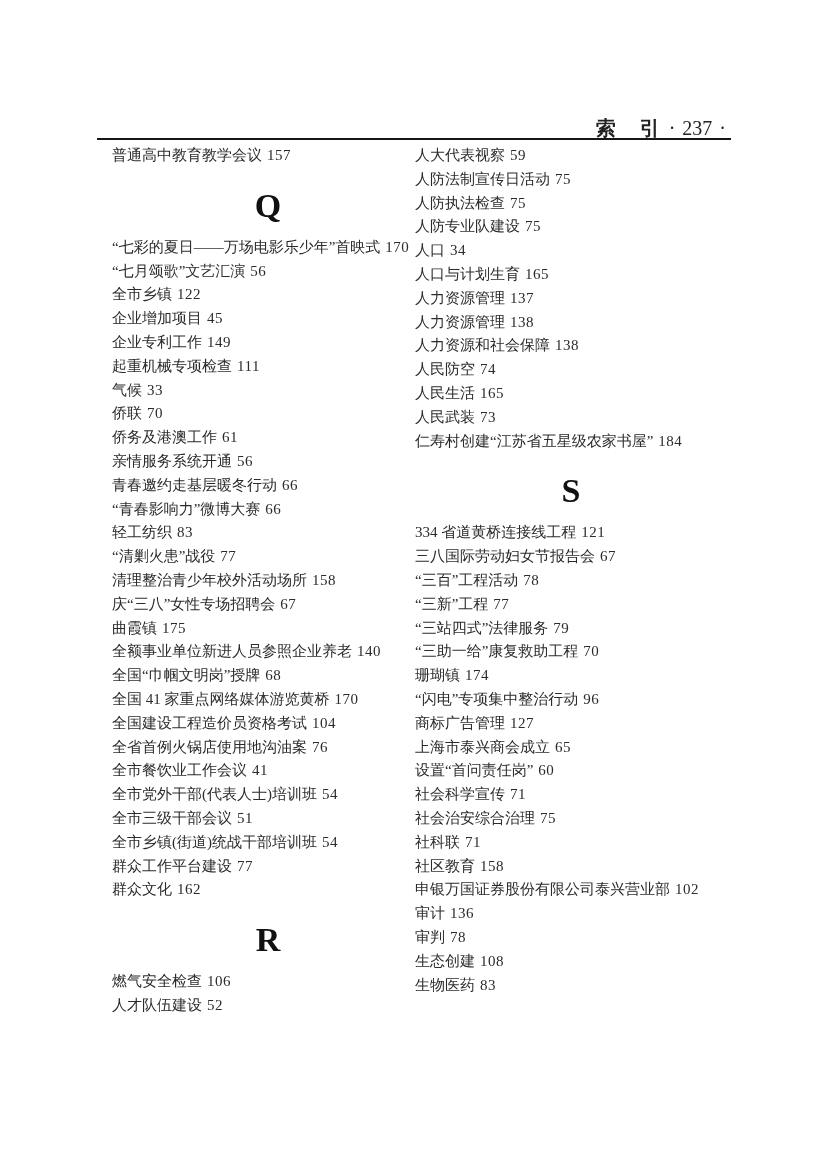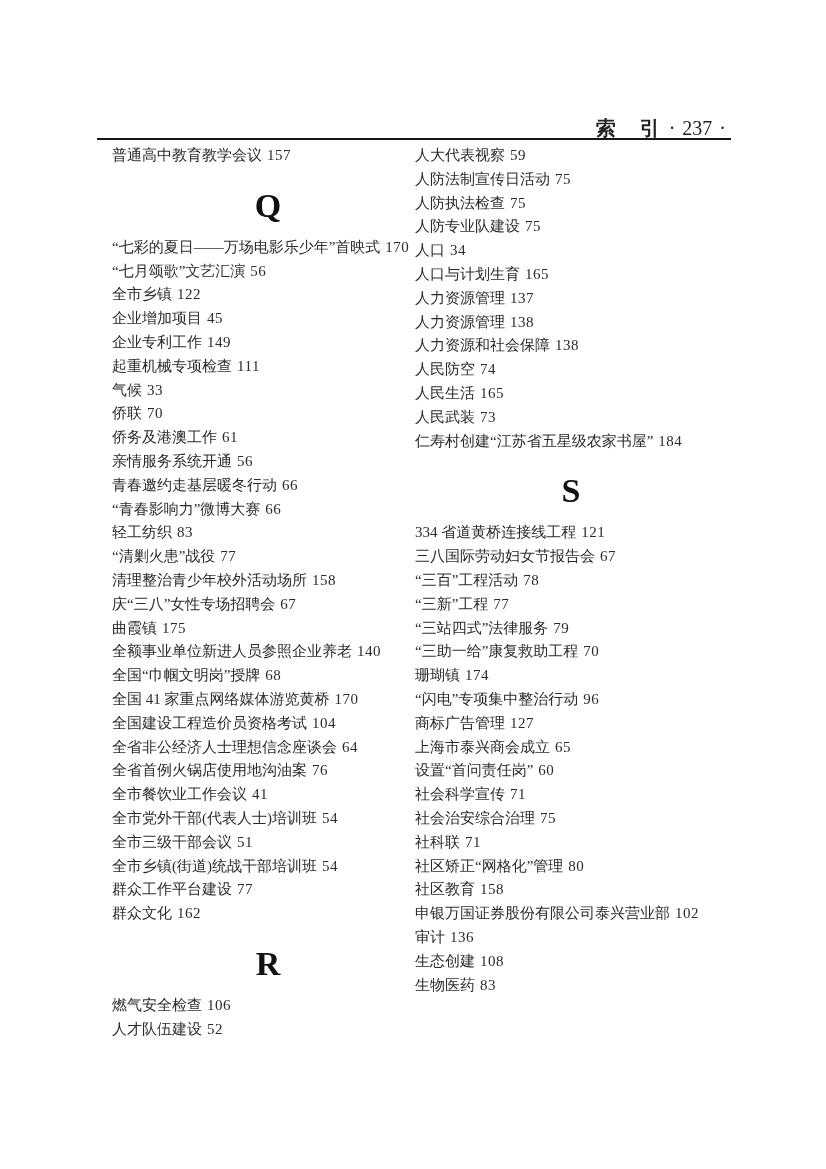--- a/index.html
+++ b/index.html
@@ -96,21 +96,20 @@
       <div class="entry"><span class="term">“青春影响力”微博大赛</span><span class="pg">66</span></div>
       <div class="entry"><span class="term">轻工纺织</span><span class="pg">83</span></div>
       <div class="entry"><span class="term">“清剿火患”战役</span><span class="pg">77</span></div>
       <div class="entry"><span class="term">清理整治青少年校外活动场所</span><span class="pg">158</span></div>
       <div class="entry"><span class="term">庆“三八”女性专场招聘会</span><span class="pg">67</span></div>
       <div class="entry"><span class="term">曲霞镇</span><span class="pg">175</span></div>
       <div class="entry"><span class="term">全额事业单位新进人员参照企业养老</span><span class="pg">140</span></div>
       <div class="entry"><span class="term">全国“巾帼文明岗”授牌</span><span class="pg">68</span></div>
       <div class="entry"><span class="term">全国 41 家重点网络媒体游览黄桥</span><span class="pg">170</span></div>
       <div class="entry"><span class="term">全国建设工程造价员资格考试</span><span class="pg">104</span></div>
-      <div class="entry"><span class="term">全省非公经济人士理想信念座谈会</span><span class="pg">64</span></div>
       <div class="entry"><span class="term">全省首例火锅店使用地沟油案</span><span class="pg">76</span></div>
       <div class="entry"><span class="term">全市餐饮业工作会议</span><span class="pg">41</span></div>
       <div class="entry"><span class="term">全市党外干部(代表人士)培训班</span><span class="pg">54</span></div>
       <div class="entry"><span class="term">全市三级干部会议</span><span class="pg">51</span></div>
       <div class="entry"><span class="term">全市乡镇(街道)统战干部培训班</span><span class="pg">54</span></div>
       <div class="entry"><span class="term">群众工作平台建设</span><span class="pg">77</span></div>
       <div class="entry"><span class="term">群众文化</span><span class="pg">162</span></div>
       <div class="section-letter">R</div>
       <div class="entry"><span class="term">燃气安全检查</span><span class="pg">106</span></div>
       <div class="entry"><span class="term">人才队伍建设</span><span class="pg">52</span></div>
@@ -137,21 +136,21 @@
       <div class="entry"><span class="term">“三站四式”法律服务</span><span class="pg">79</span></div>
       <div class="entry"><span class="term">“三助一给”康复救助工程</span><span class="pg">70</span></div>
       <div class="entry"><span class="term">珊瑚镇</span><span class="pg">174</span></div>
       <div class="entry"><span class="term">“闪电”专项集中整治行动</span><span class="pg">96</span></div>
       <div class="entry"><span class="term">商标广告管理</span><span class="pg">127</span></div>
       <div class="entry"><span class="term">上海市泰兴商会成立</span><span class="pg">65</span></div>
       <div class="entry"><span class="term">设置“首问责任岗”</span><span class="pg">60</span></div>
       <div class="entry"><span class="term">社会科学宣传</span><span class="pg">71</span></div>
       <div class="entry"><span class="term">社会治安综合治理</span><span class="pg">75</span></div>
       <div class="entry"><span class="term">社科联</span><span class="pg">71</span></div>
-      <div class="entry"><span class="term">社区矫正“网格化”管理</span><span class="pg">80</span></div>
       <div class="entry"><span class="term">社区教育</span><span class="pg">158</span></div>
       <div class="entry"><span class="term">申银万国证券股份有限公司泰兴营业部</span><span class="pg">102</span></div>
       <div class="entry"><span class="term">审计</span><span class="pg">136</span></div>
+      <div class="entry"><span class="term">审判</span><span class="pg">78</span></div>
       <div class="entry"><span class="term">生态创建</span><span class="pg">108</span></div>
       <div class="entry"><span class="term">生物医药</span><span class="pg">83</span></div>
     </div>
 
 </div>
 
 </body></html>

